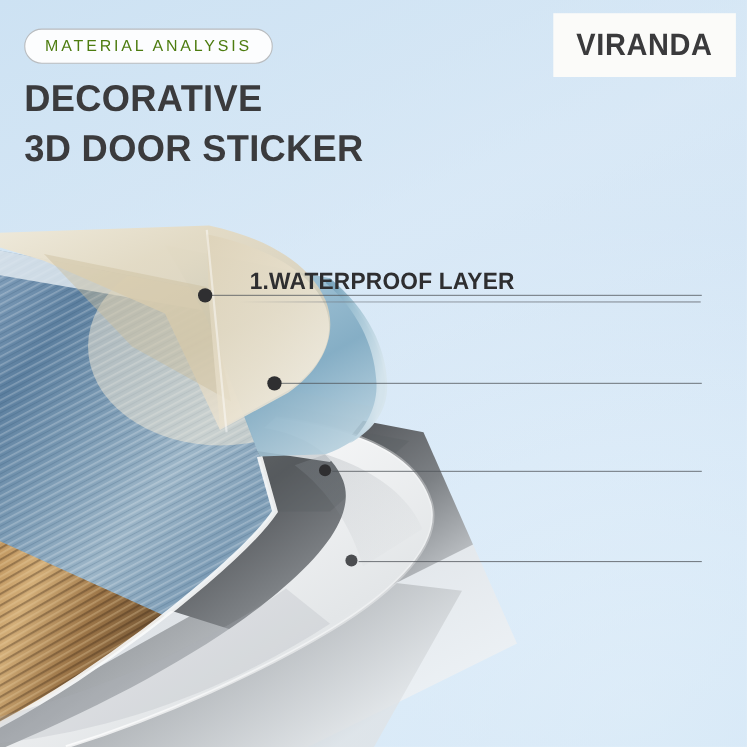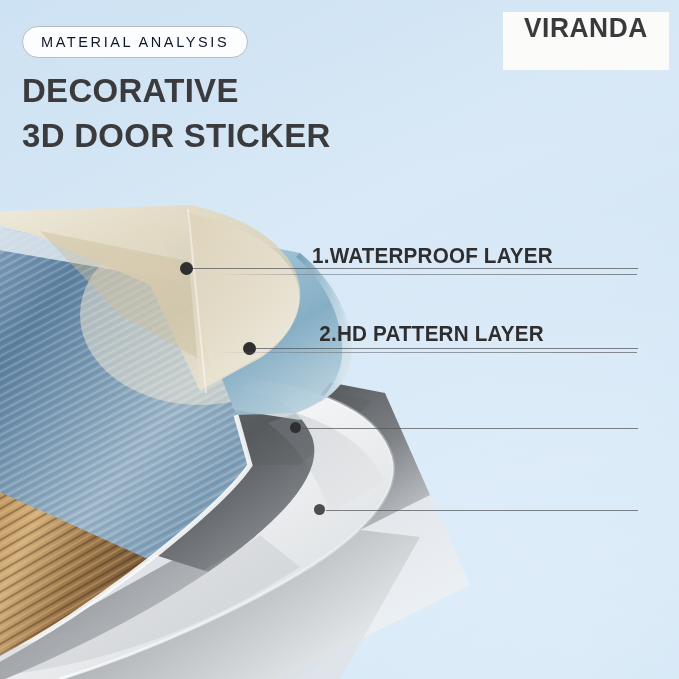--- a/index.html
+++ b/index.html
@@ -36,21 +36,21 @@
     position: absolute;
     left: 22px; top: 26px;
     height: 32px;
     padding: 0 18px;
     display: flex; align-items: center;
     border: 1px solid #b9bcbf;
     border-radius: 16px;
     background: #fcfdfe;
     font-size: 14.5px;
     letter-spacing: 2.6px;
-    color: #0f172a;
+    color: #4d7c0f;
     font-weight: 400;
     white-space: nowrap;
   }
 
   #title-block {
     position: absolute;
     left: 22px; top: 68px;
     color: #3b3b3d;
     font-weight: 700;
     font-size: 34px;
@@ -60,21 +60,21 @@
     transform-origin: left top;
     white-space: nowrap;
   }
   #title-line-1, #title-line-2 { display: block; }
 
   #brand-logo-box {
     position: absolute;
     left: 503px; top: 12px;
     width: 166px; height: 58px;
     background: #fbfbf9;
-    display: flex; align-items: flex-start; justify-content: center;
+    display: flex; align-items: center; justify-content: center;
   }
   #brand-logo-text {
     font-size: 28px;
     font-weight: 700;
     letter-spacing: 0.6px;
     color: #3a3a3c;
     transform: scaleX(0.94);
   }
 
   
@@ -85,21 +85,21 @@
   }
   #illustration svg { display: block; width: 100%; height: 100%; overflow: visible; }
 
   
   #callouts { position: absolute; inset: 0; }
 
   .callout {
     position: absolute;
     right: 42px;
     width: 420px;
-    text-align: center;
+    text-align: left;
   }
   .callout-text {
     display: inline-block;
     font-size: 21.5px;
     font-weight: 700;
     color: #2e2e30;
     letter-spacing: 0.2px;
     transform: scaleX(0.96);
     transform-origin: right bottom;
     white-space: nowrap;
@@ -354,21 +354,17 @@
     <div class="leader-dot" id="leader-dot-4" style="left:314px; top:504px; width:11px; height:11px;"></div>
   </div>
 
   <div id="callouts">
 
     <div class="callout" id="callout-1">
       <span class="callout-text">1.WATERPROOF LAYER</span>
       <span class="callout-rule"></span>
     </div>
 
-    <div class="callout" id="callout-2">
-      <span class="callout-text">2.HD PATTERN LAYER</span>
-      <span class="callout-rule"></span>
-    </div>
 
 
   </div>
 
 </div>
 
 </body></html>

